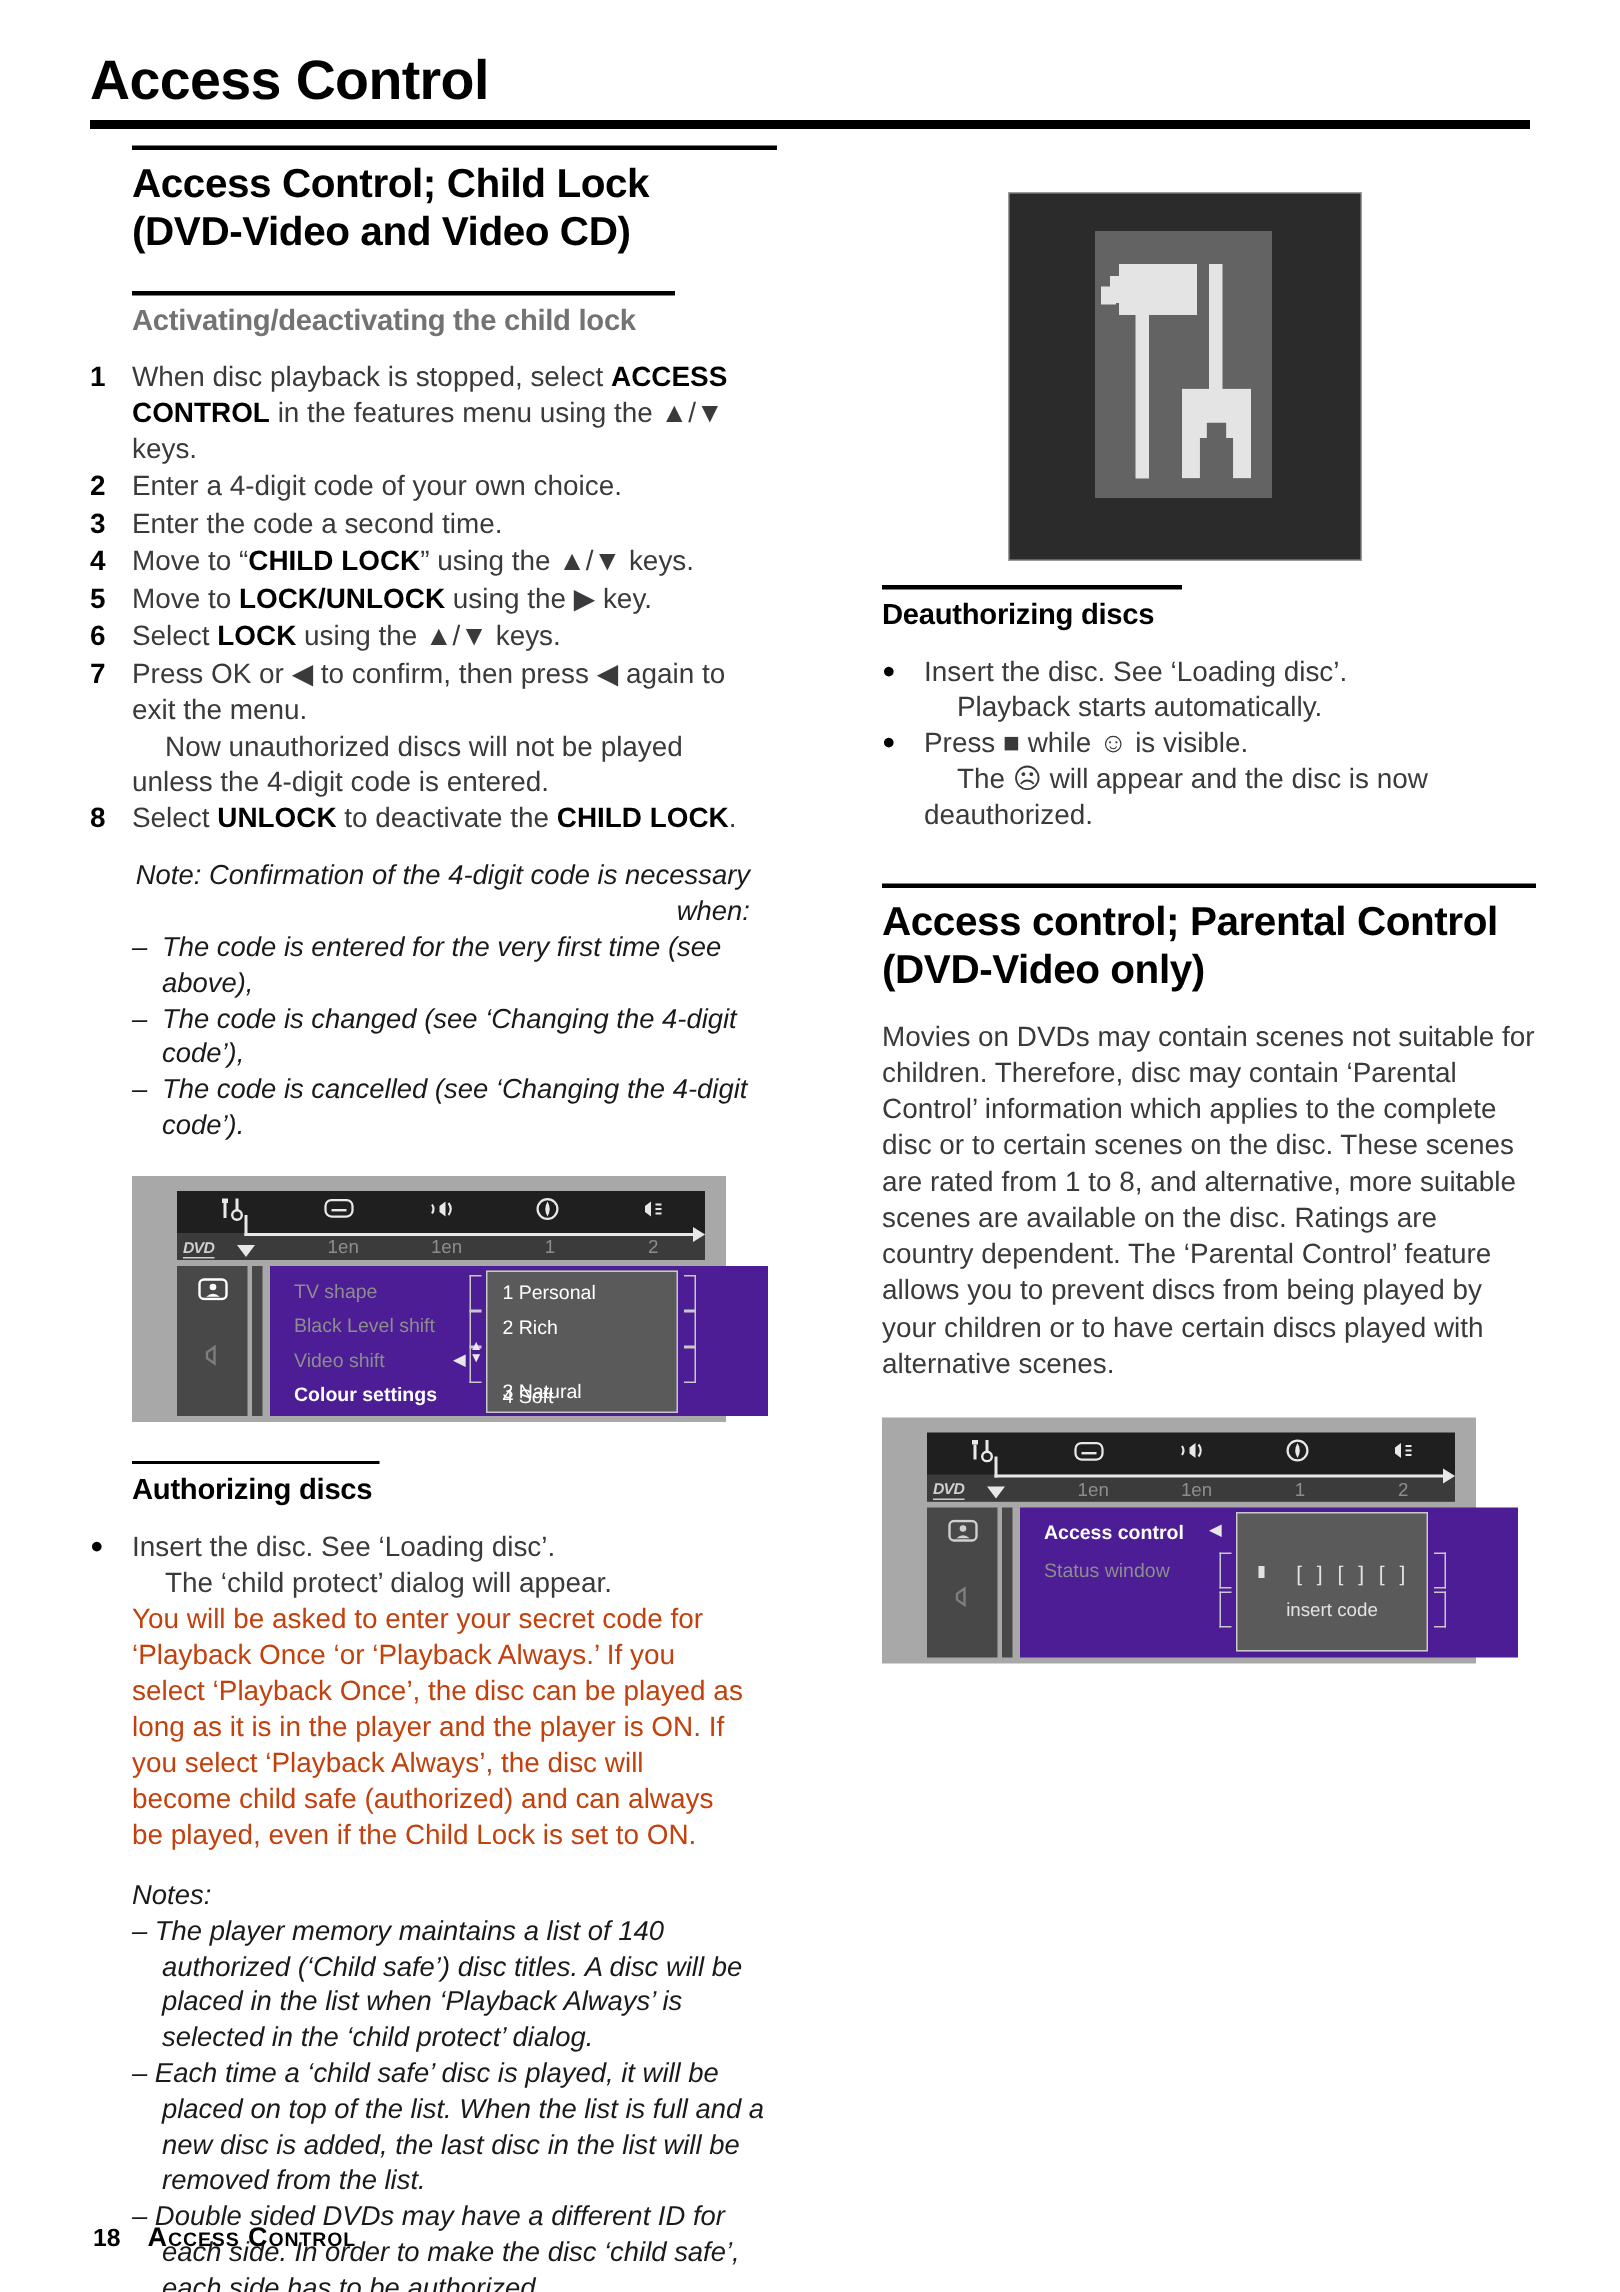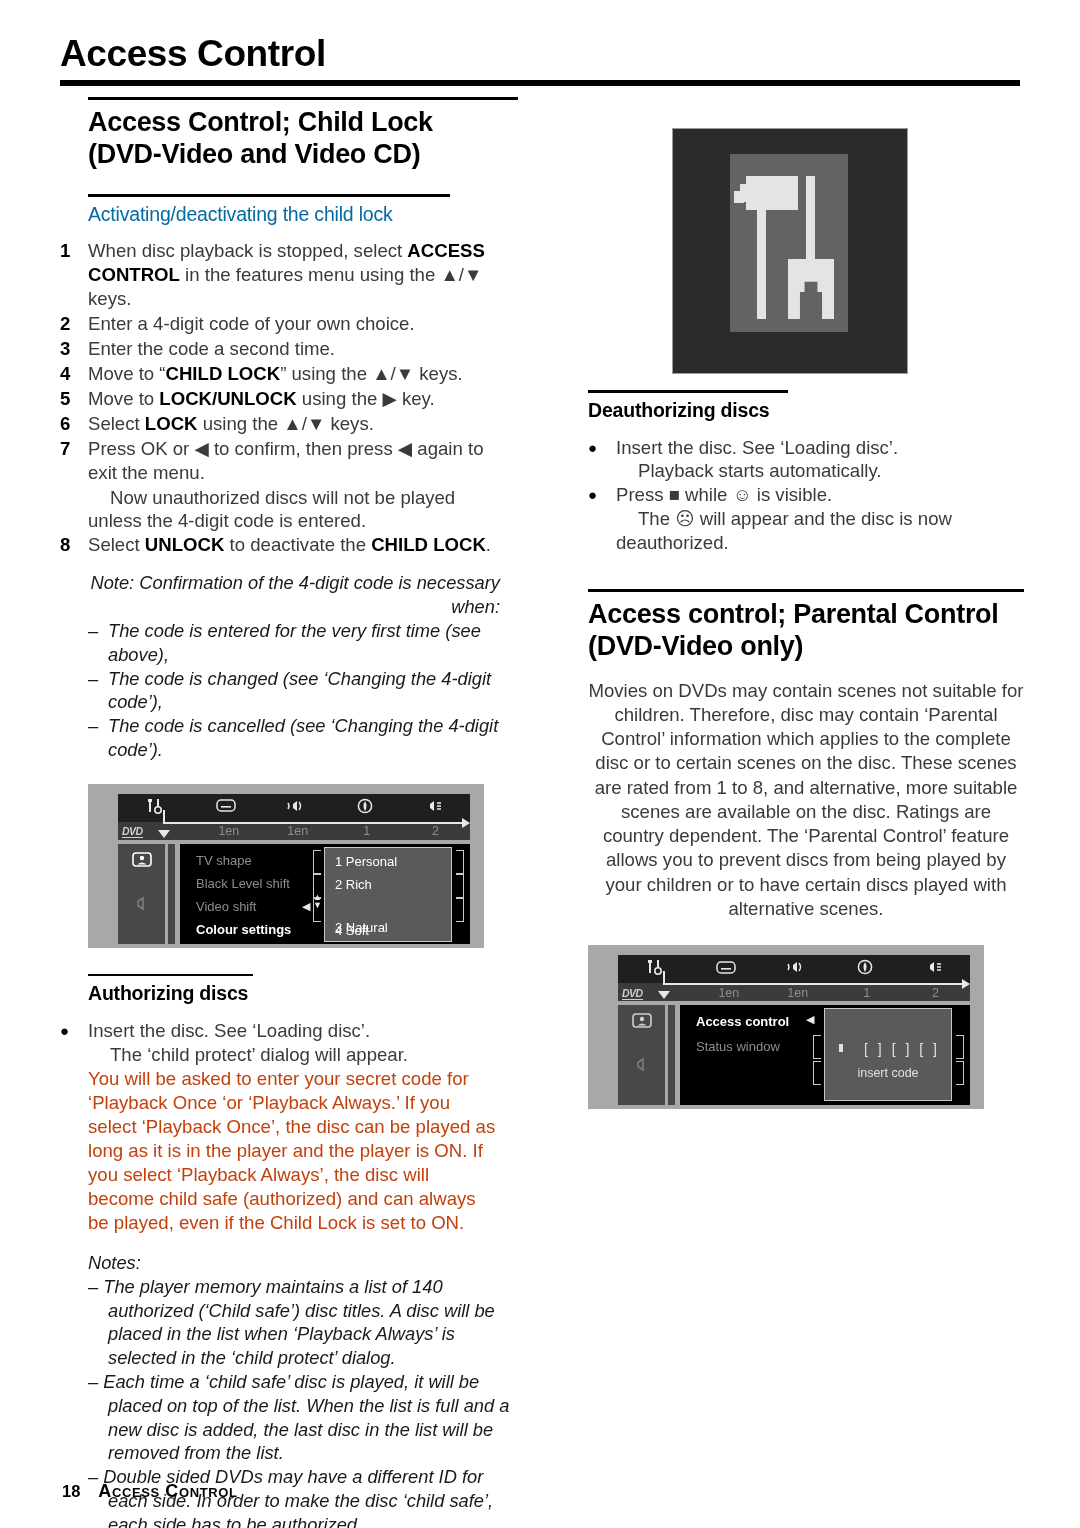--- a/index.html
+++ b/index.html
@@ -79,23 +79,23 @@
   .h3-block { margin-top: 24px; }
   .h3-rule {
     height: 2.5px;
     background: #000;
     width: 362px;
     margin-left: 28px;
     margin-bottom: 6px;
   }
   .h3 {
     font-size: 19.5px;
-    font-weight: normal;
+    font-weight: bold;
     letter-spacing: -0.2px;
-    color: #0369a1;
+    color: #737373;
     margin-left: 28px;
   }
 
   .h4-block { margin-top: 26px; }
   .h4-rule {
     height: 2.5px;
     background: #000;
     width: 165px;
     margin-left: 28px;
     margin-bottom: 6px;
@@ -195,21 +195,20 @@
     line-height: 1.29;
     color: #c2410c;
   }
 
   
   .body-para {
     margin-top: 16px;
     font-size: 18.6px;
     line-height: 1.305;
     color: #3a3a3c;
-    text-align: center;
   }
 
   
   .tools-img {
     position: absolute;
     left: 672px;
     top: 128px;
     width: 236px;
     height: 246px;
     background: #2b2b2b;
@@ -362,21 +361,22 @@
   .osd-side-bar {
     position: absolute;
     left: 80px; top: 60px;
     width: 7px; height: 100px;
     background: #484848;
   }
   .osd-main {
     position: absolute;
     left: 92px; top: 60px;
     width: 290px; height: 100px;
-    background: #000000;
+    background: #4c1d95;
+    padding-left: 42px;
   }
   .osd-menu-item {
     position: absolute;
     left: 16px;
     font-size: 13px;
     color: #8d8d8d;
     white-space: nowrap;
   }
   .osd-menu-item.active { color: #ffffff; font-weight: bold; }
   .osd-panel {

